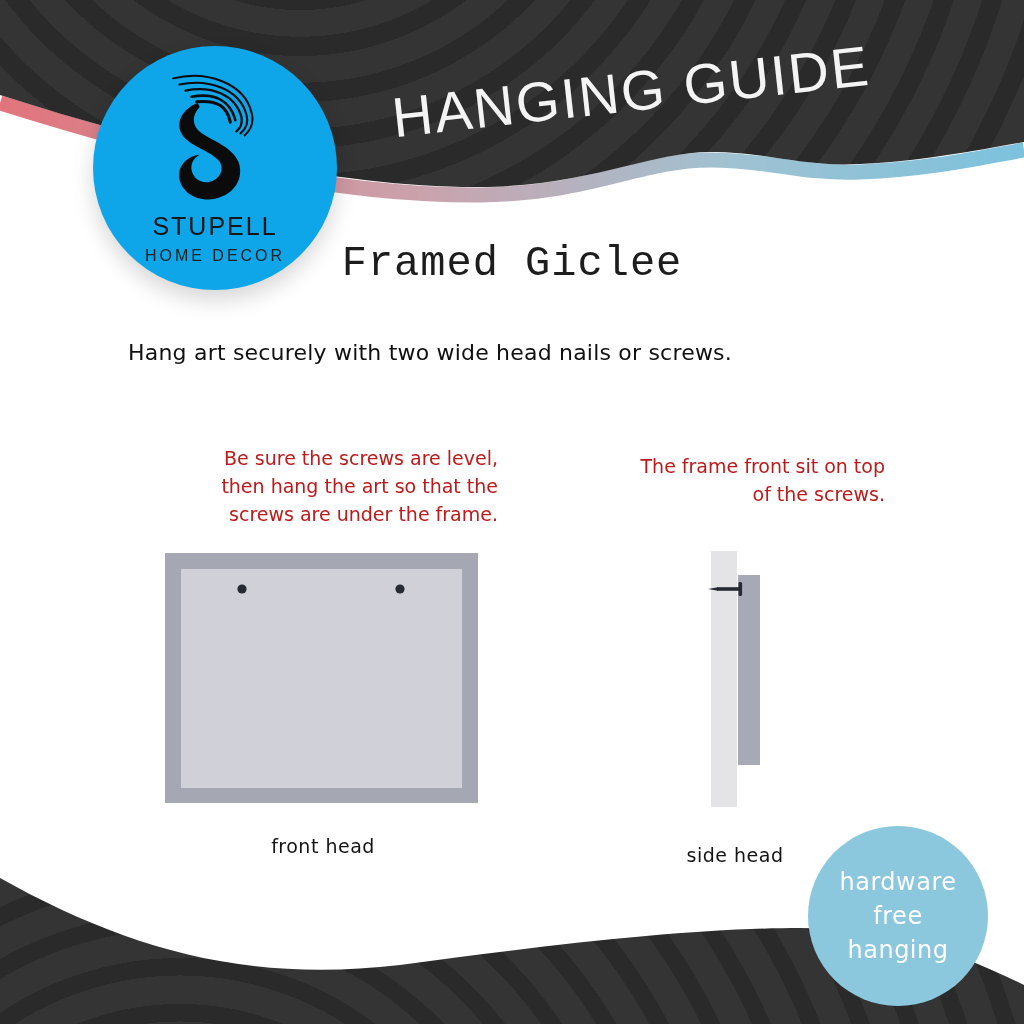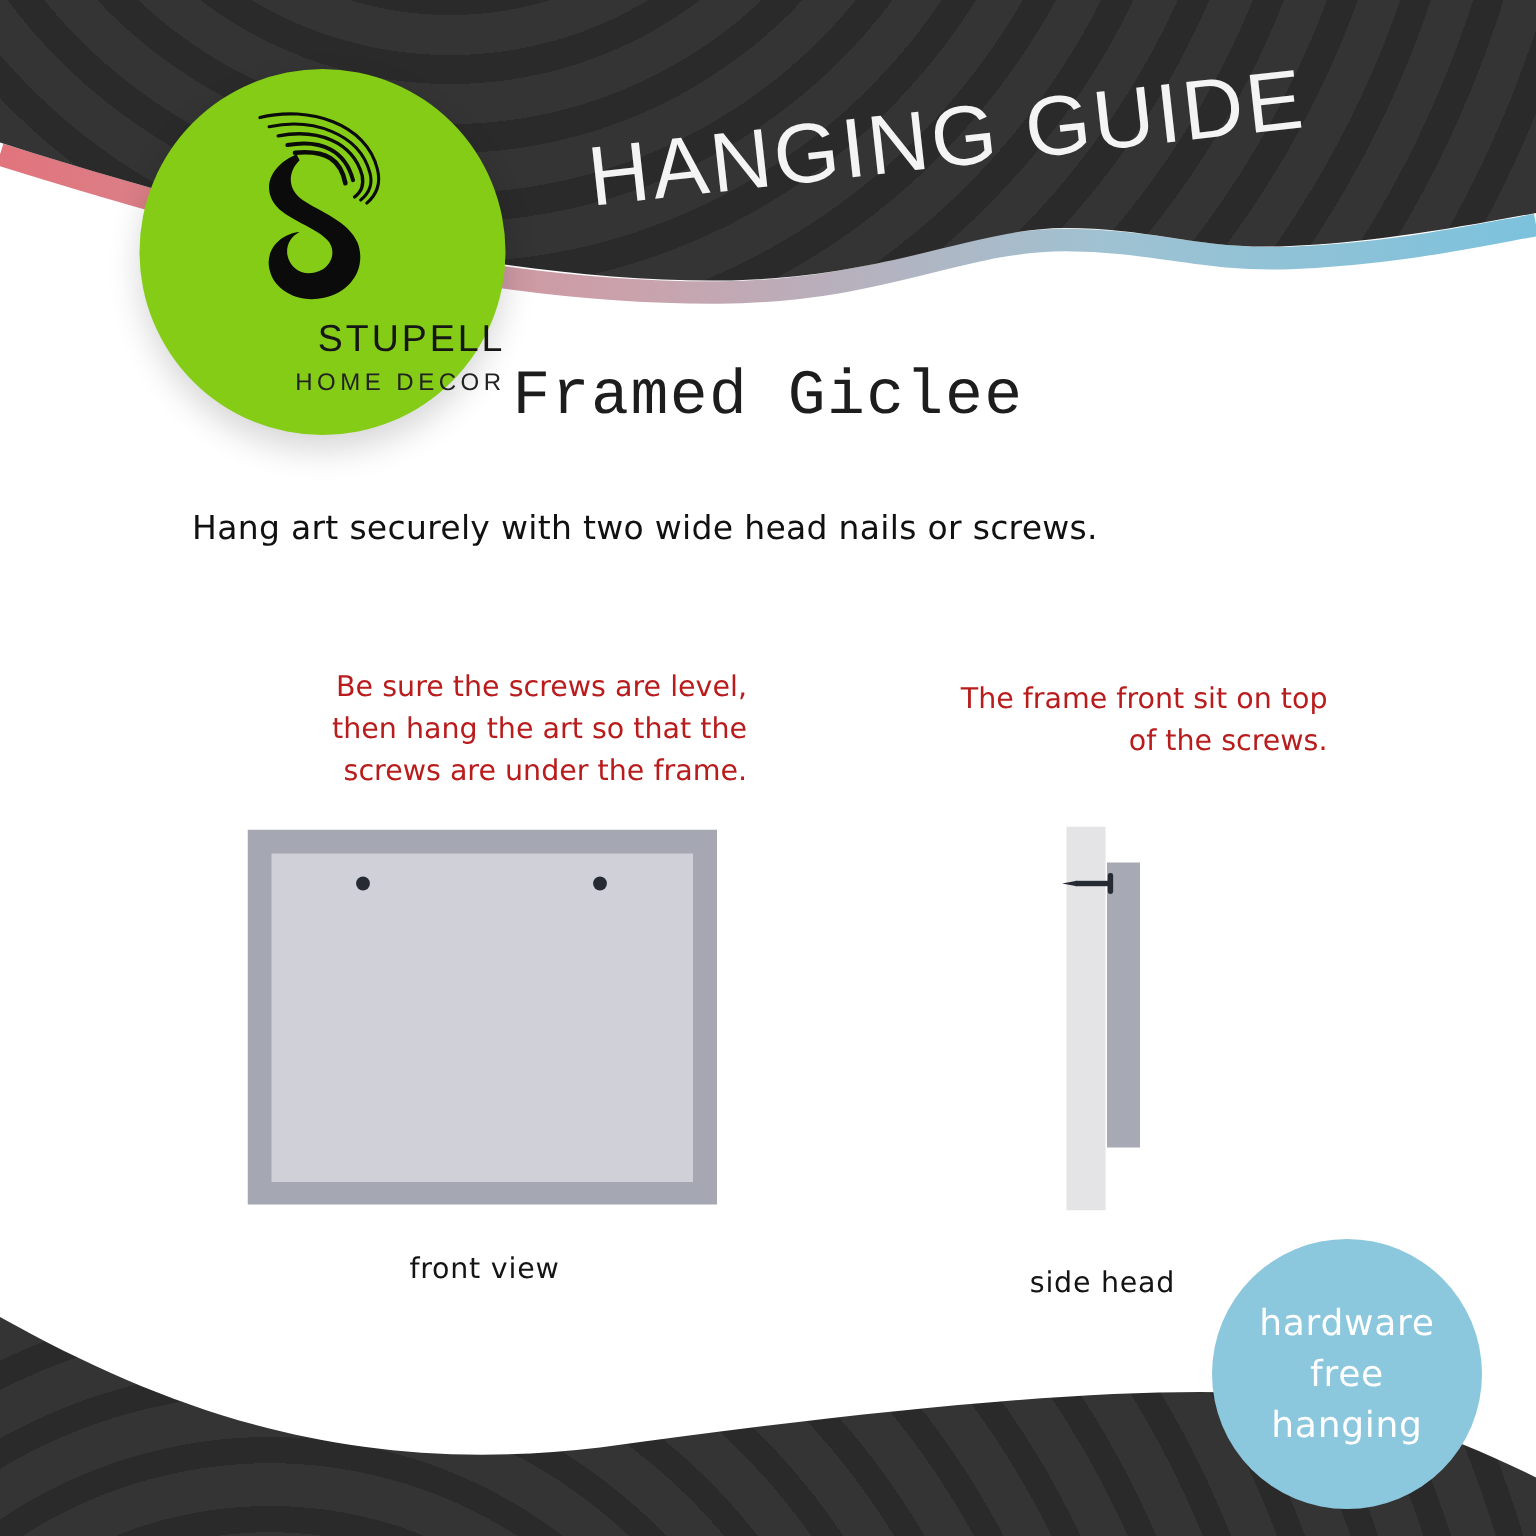--- a/index.html
+++ b/index.html
@@ -15,22 +15,22 @@
   #hanging-title{
     left:368px;top:34px;width:526px;height:114px;z-index:3;
     display:flex;align-items:center;justify-content:center;
     transform:rotate(-6.3deg);
     font-family:"Liberation Sans",sans-serif;
     font-size:56px;font-weight:400;letter-spacing:2px;color:#f4f4f4;
     white-space:nowrap;
   }
   #logo-circle{
     left:93px;top:46px;width:244px;height:244px;border-radius:50%;
-    background:#84cc16;z-index:4;box-shadow:0 10px 22px rgba(0,0,0,.16);
-    text-align:right;
+    background:#0ea5e9;z-index:4;box-shadow:0 10px 22px rgba(0,0,0,.16);
+    text-align:center;
   }
   #logo-mark{margin:26px auto 0 auto}
   #logo-brand{
     font-family:"Liberation Sans",sans-serif;font-size:25px;letter-spacing:2px;
     color:#161616;margin-top:2px;
   }
   #logo-tagline{
     font-family:"Liberation Sans",sans-serif;font-size:16px;letter-spacing:3px;
     color:#222;margin-top:6px;
   }
@@ -119,21 +119,21 @@
     <span>then hang the art so that the</span><br>
     <span>screws are under the frame.</span>
   </div>
 
   <svg id="front-view" class="abs" width="313" height="252" viewBox="0 0 313 252">
     <rect x="0" y="0" width="313" height="250" style="fill:var(--frame-border,#a5a7b2)"></rect>
     <rect x="16" y="16" width="281" height="219" style="fill:var(--frame-mat,#cfd0d8)"></rect>
     <circle cx="77" cy="36" r="4.6" style="fill:var(--nail,#262a33)"></circle>
     <circle cx="235" cy="36" r="4.6" style="fill:var(--nail,#262a33)"></circle>
   </svg>
-  <div id="front-caption" class="abs caption">front view</div>
+  <div id="front-caption" class="abs caption">front head</div>
 
   <div id="side-note" class="abs col-note">
     <span>The frame front sit on top</span><br>
     <span>of the screws.</span>
   </div>
 
   <svg id="side-view" class="abs" width="70" height="256" viewBox="0 0 70 256">
     <rect x="11" y="0" width="26" height="256" style="fill:var(--wall-bar,#e4e4e6)"></rect>
     <rect x="38" y="24" width="22" height="190" style="fill:var(--frame-side,#a7a9b4)"></rect>
     <g style="fill:var(--nail,#262a33)">

